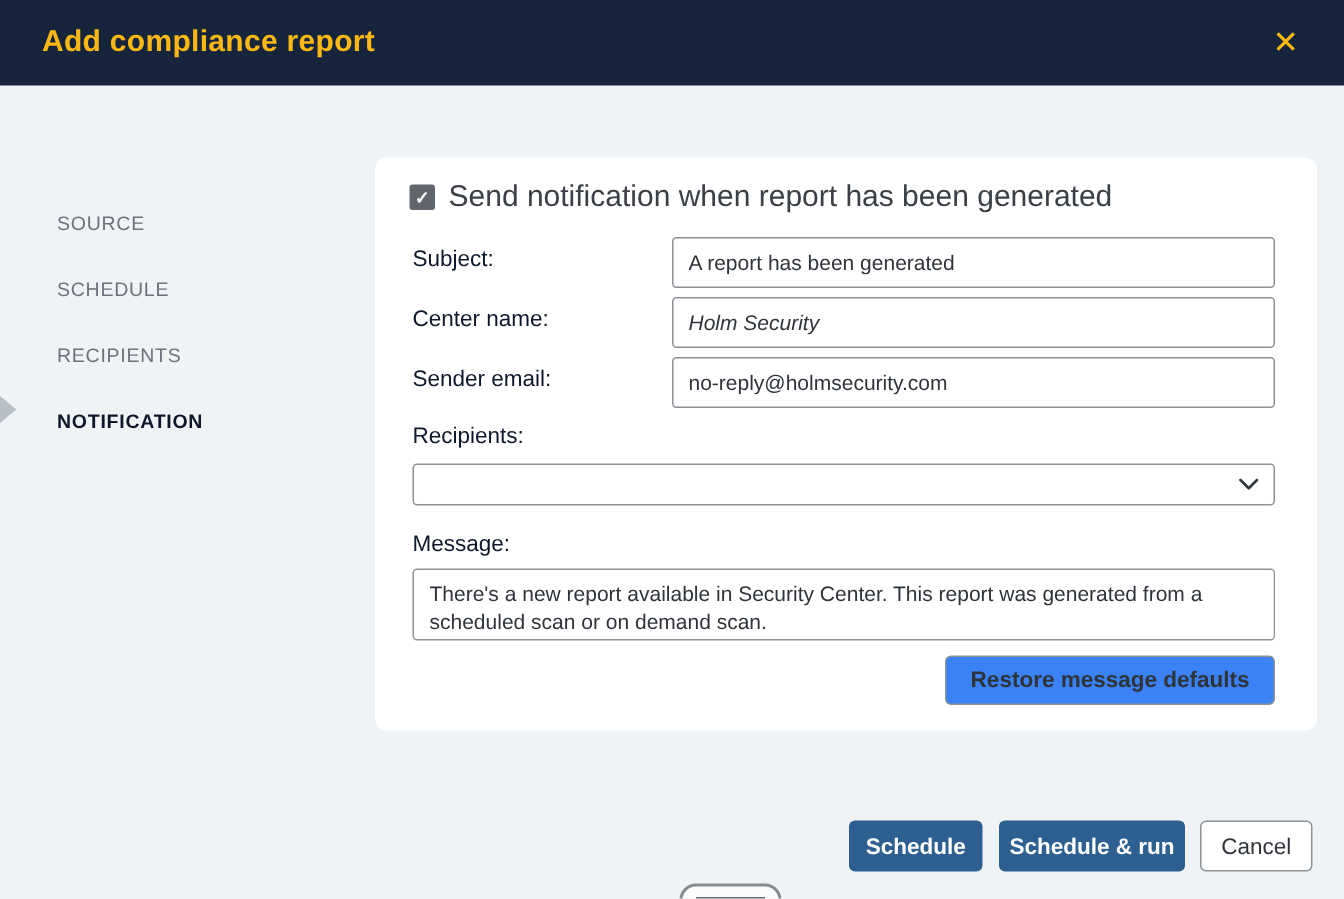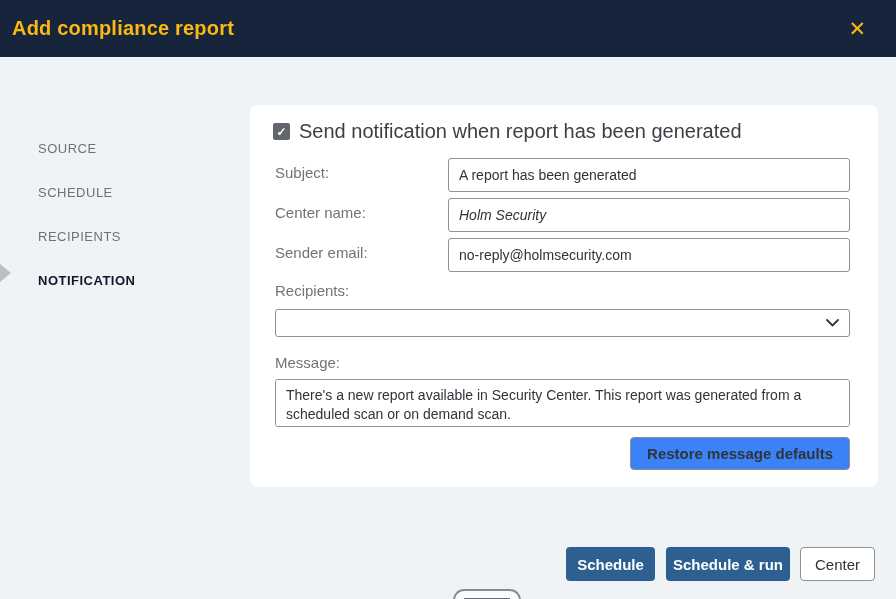--- a/index.html
+++ b/index.html
@@ -10,21 +10,21 @@
     position: relative;
     overflow: hidden;
   }
   .stage { position: absolute; inset: 0; width: 896px; height: 599px; }
 
   
   .modal-header {
     position: absolute; left: 0; top: 0; width: 896px; height: 57px;
     background: #17253c;
     display: flex; align-items: center; justify-content: space-between;
-    padding: 0 26px 0 12px;
+    padding: 0 26px 0 28px;
   }
   .modal-title {
     color: #fcb812; font-size: 20px; font-weight: 700; letter-spacing: 0.2px;
   }
   .close-btn {
     color: #fcb812; font-size: 21px; line-height: 1; cursor: pointer;
     background: none; border: none; font-family: "Liberation Sans", sans-serif;
     padding: 4px;
   }
 
@@ -54,21 +54,21 @@
     display: flex; align-items: center; gap: 9px;
   }
   .checkbox {
     width: 17px; height: 17px; background: #60666c; border-radius: 2px;
     display: flex; align-items: center; justify-content: center;
     color: #ffffff; font-size: 12px; font-weight: 700; cursor: pointer;
   }
   .checkbox-label { font-size: 20px; color: #3b4046; }
 
   .field-label {
-    position: absolute; left: 25px; font-size: 15px; color: #737373;
+    position: absolute; left: 25px; font-size: 15px; color: #0f172a;
   }
   .text-input {
     position: absolute; left: 198px; width: 402px; height: 28px;
     border: 1px solid #8b9197; border-radius: 3px;
     font-family: "Liberation Sans", sans-serif;
     font-size: 14px; color: #2f343a; padding: 16px 10px; background: #ffffff;
     outline: none;
   }
 
   .select-box {
@@ -160,19 +160,19 @@
     </div>
 
     <div class="field-label" style="top:249px">Message:</div>
     <textarea class="textarea" style="">There's a new report available in Security Center. This report was generated from a scheduled scan or on demand scan.</textarea>
 
     <button class="restore-btn">Restore message defaults</button>
   </div>
 
   <button id="btn-schedule" class="footer-btn btn-primary">Schedule</button>
   <button id="btn-schedule-run" class="footer-btn btn-primary">Schedule &amp; run</button>
-  <button id="btn-cancel" class="footer-btn btn-secondary">Center</button>
+  <button id="btn-cancel" class="footer-btn btn-secondary">Cancel</button>
 
   <div class="bottom-pill">
     <div class="pill-line"></div>
   </div>
 
 </div>
 
 </body></html>

